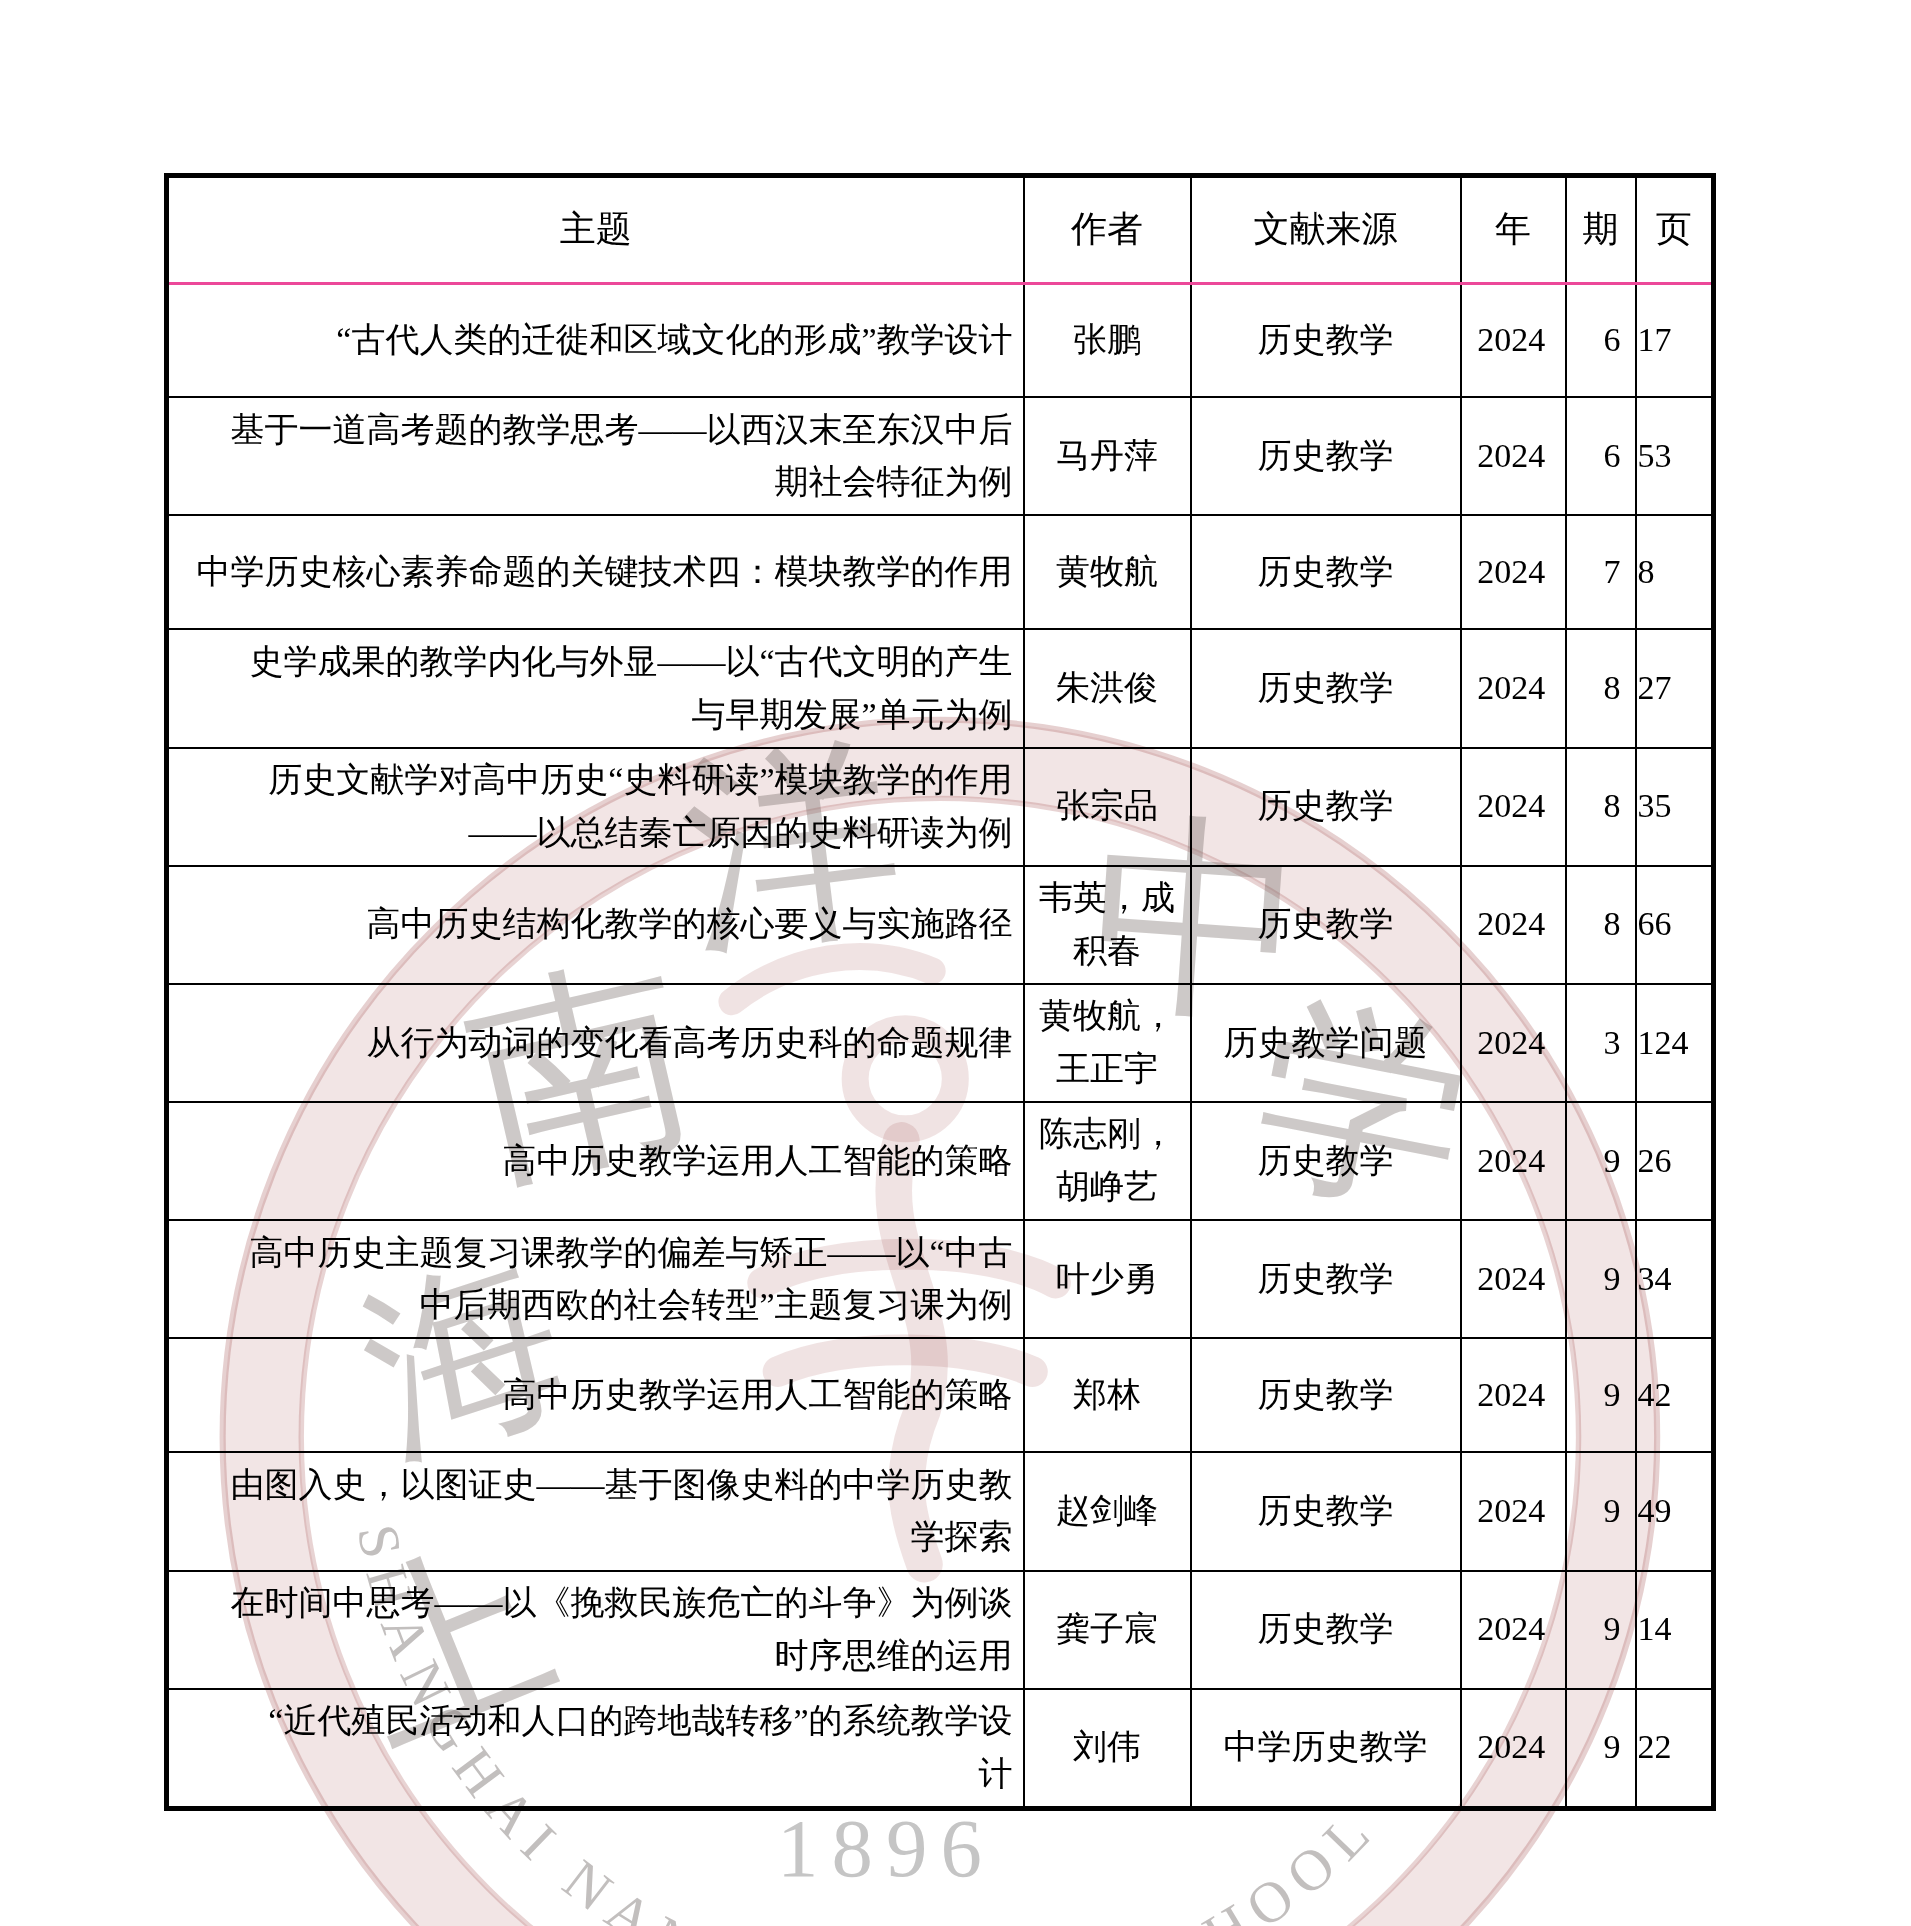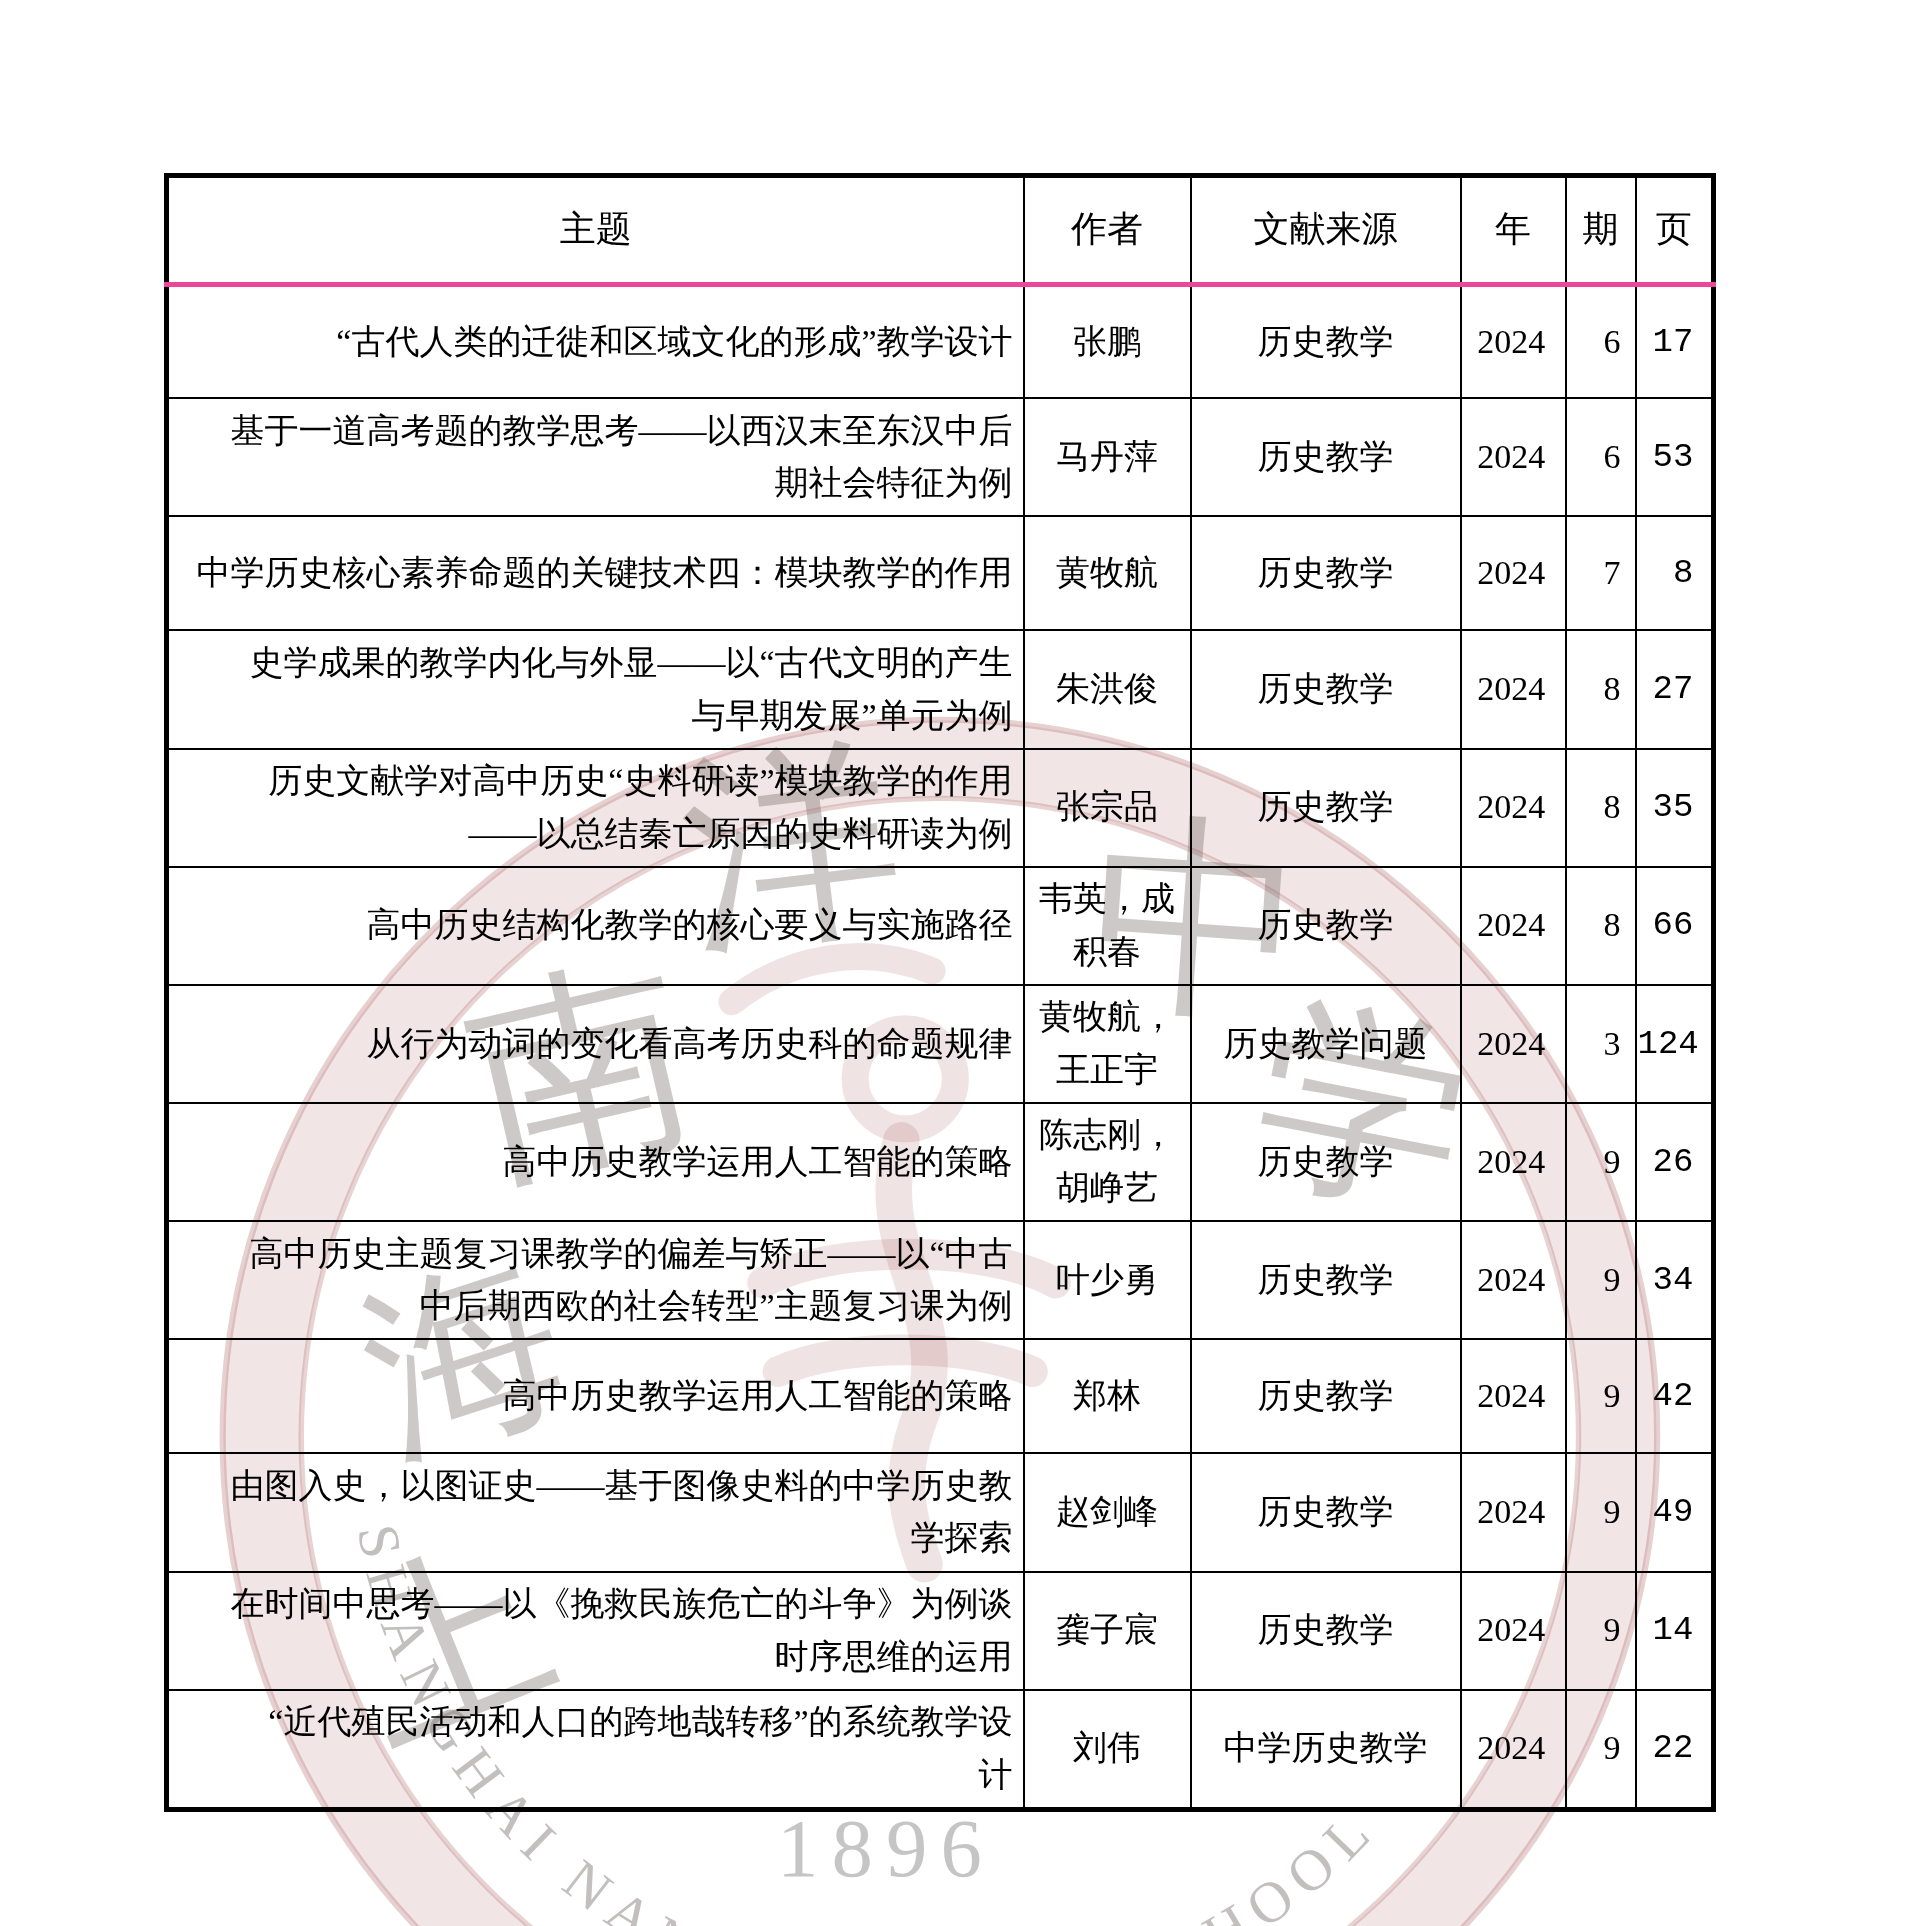--- a/index.html
+++ b/index.html
@@ -31,33 +31,33 @@
   .bib th,.bib td{
     border:2.7px solid #000;
     vertical-align:middle;
     font-size:34px;line-height:1.55;
     font-weight:normal;
     padding:5.4px 10px;
     background:transparent;
     overflow:hidden;
   }
   .bib thead th{
-    border-bottom:5px solid #ec4899;
+    border-bottom:3px solid #ec4899;
     height:96px;
     font-size:36px;
     text-align:center;
     padding:3.9px;
   }
   .bib tbody tr{height:114px;}
   td.c-topic {text-align:right;white-space:pre-line;}
   td.c-author{text-align:center;white-space:pre-line;}
   td.c-source{text-align:center;white-space:pre-line;}
   td.c-year  {text-align:center;padding-left:2.3px;padding-right:6px;}
   td.c-issue {text-align:right;padding-right:14px;padding-left:2.3px;}
-  td.c-page  {text-align:right;padding-right:17.7px;padding-left:1px;font-family:Liberation Mono, monospace;}
+  td.c-page  {text-align:left;padding-right:17.7px;padding-left:1px;}
 </style>
 </head>
 <body>
 
 <div class="page">
 
   <svg class="watermark" width="1911" height="2703" viewBox="0 0 4961 7016" aria-hidden="true">
     <defs>
       <path id="wmArc" d="M 910,3730 A 1530,1530 0 0 0 3970,3730" fill="none"></path>
     </defs>

